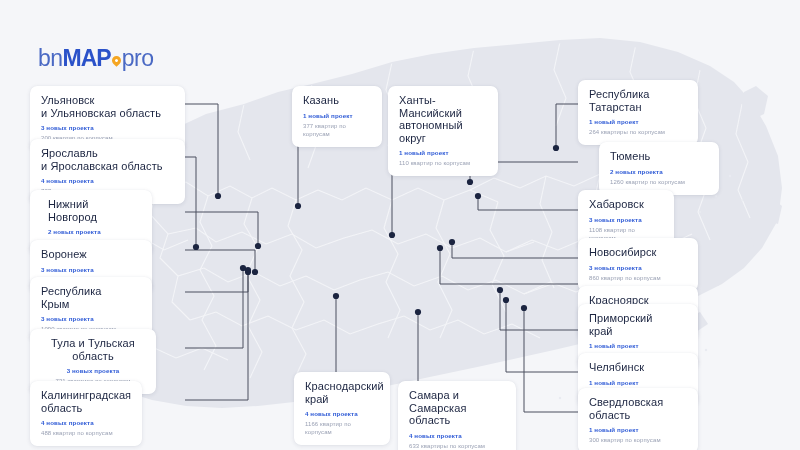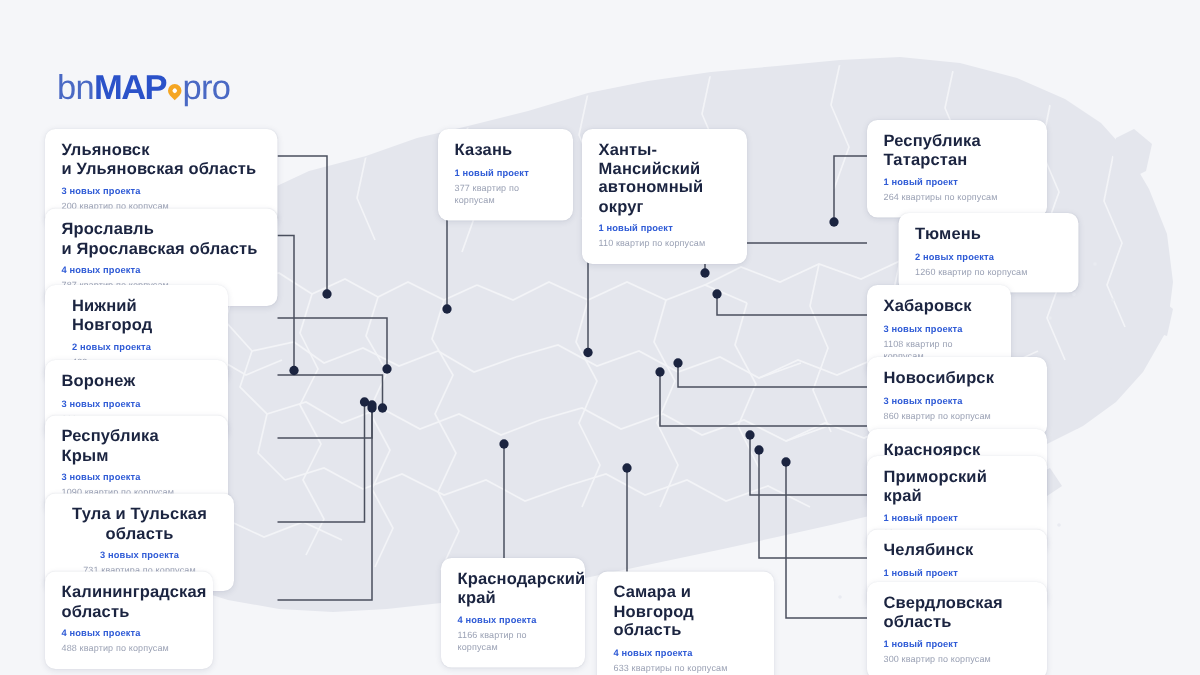--- a/index.html
+++ b/index.html
@@ -43,21 +43,21 @@
     position:absolute;
     background:#ffffff;
     border-radius:7px;
     box-shadow:0 1px 4px rgba(28,38,74,.10), 0 0 1px rgba(28,38,74,.08);
     padding:8px 11px 9px 11px;
     box-sizing:border-box;
   }
   .card .title{
     color:#1b2440;
     font-size:11px;
-    font-weight:700;
+    font-weight:400;
     line-height:12.5px;
     letter-spacing:.1px;
     white-space:pre-line;
   }
   .card .projects{
     color:#2f5bd6;
     font-size:6.2px;
     font-weight:700;
     line-height:8px;
     margin-top:5px;
@@ -276,21 +276,21 @@
   </div>
 
   <div class="card" style="left:294px;top:372px;width:96px;">
     <div class="title">Краснодарский
 край</div>
     <div class="projects">4 новых проекта</div>
     <div class="flats">1166 квартир по корпусам</div>
   </div>
 
   <div class="card" style="left:398px;top:381px;width:118px;">
-    <div class="title">Самара и Новгород
+    <div class="title">Самара и Самарская
 область</div>
     <div class="projects">4 новых проекта</div>
     <div class="flats">633 квартиры по корпусам</div>
   </div>
 
   <div class="card" style="left:578px;top:80px;width:120px;">
     <div class="title">Республика
 Татарстан</div>
     <div class="projects">1 новый проект</div>
     <div class="flats">264 квартиры по корпусам</div>

